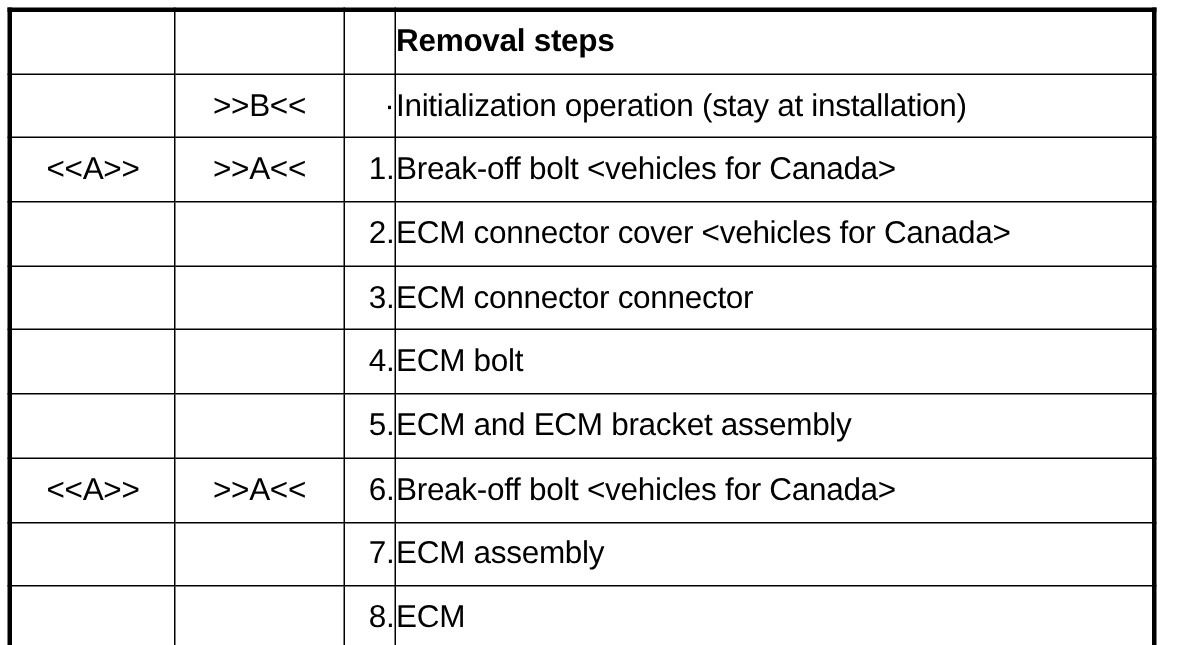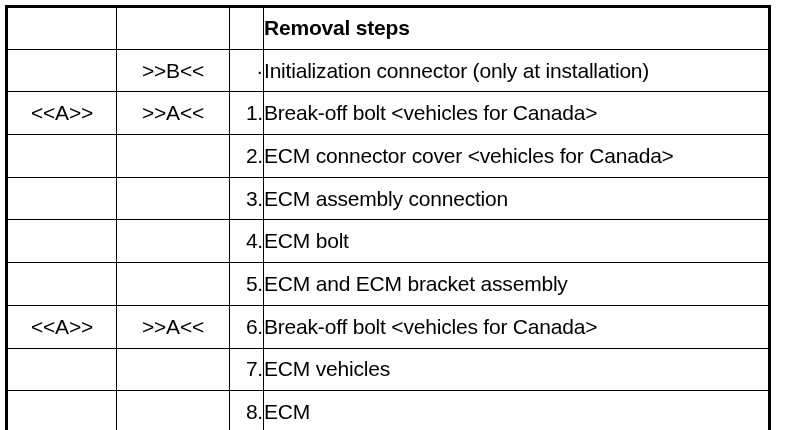--- a/index.html
+++ b/index.html
@@ -96,42 +96,42 @@
         <td class="cell-mark empty-cell"></td>
         <td class="cell-mark empty-cell"></td>
         <td class="cell-num empty-cell"></td>
         <td class="cell-desc header-title">Removal steps</td>
       </tr>
 
       <tr>
         <td class="cell-mark"></td>
         <td class="cell-mark">&gt;&gt;B&lt;&lt;</td>
         <td class="cell-num">·</td>
-        <td class="cell-desc">Initialization connector (only at installation)</td>
+        <td class="cell-desc">Initialization operation (stay at installation)</td>
       </tr>
 
       <tr>
         <td class="cell-mark">&lt;&lt;A&gt;&gt;</td>
         <td class="cell-mark">&gt;&gt;A&lt;&lt;</td>
         <td class="cell-num">1.</td>
         <td class="cell-desc">Break-off bolt &lt;vehicles for Canada&gt;</td>
       </tr>
 
       <tr>
         <td class="cell-mark"></td>
         <td class="cell-mark"></td>
         <td class="cell-num">2.</td>
         <td class="cell-desc">ECM connector cover &lt;vehicles for Canada&gt;</td>
       </tr>
 
       <tr>
         <td class="cell-mark"></td>
         <td class="cell-mark"></td>
         <td class="cell-num">3.</td>
-        <td class="cell-desc">ECM assembly connection</td>
+        <td class="cell-desc">ECM connector connector</td>
       </tr>
 
       <tr>
         <td class="cell-mark"></td>
         <td class="cell-mark"></td>
         <td class="cell-num">4.</td>
         <td class="cell-desc">ECM bolt</td>
       </tr>
 
       <tr>
@@ -145,21 +145,21 @@
         <td class="cell-mark">&lt;&lt;A&gt;&gt;</td>
         <td class="cell-mark">&gt;&gt;A&lt;&lt;</td>
         <td class="cell-num">6.</td>
         <td class="cell-desc">Break-off bolt &lt;vehicles for Canada&gt;</td>
       </tr>
 
       <tr>
         <td class="cell-mark"></td>
         <td class="cell-mark"></td>
         <td class="cell-num">7.</td>
-        <td class="cell-desc">ECM vehicles</td>
+        <td class="cell-desc">ECM assembly</td>
       </tr>
 
       <tr>
         <td class="cell-mark"></td>
         <td class="cell-mark"></td>
         <td class="cell-num">8.</td>
         <td class="cell-desc">ECM</td>
       </tr>
 
     </tbody>

